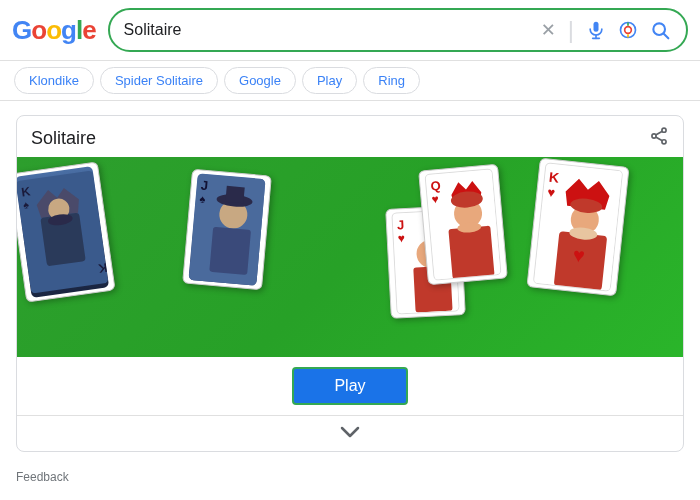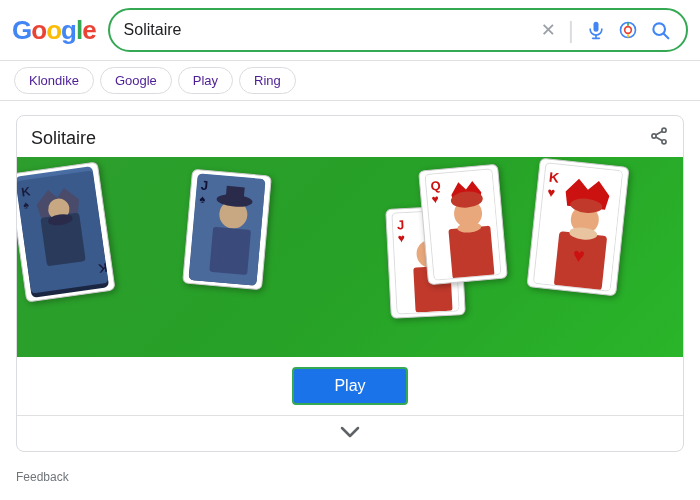--- a/index.html
+++ b/index.html
@@ -71,21 +71,21 @@
       gap: 6px;
       border-bottom: 1px solid #e0e0e0;
       overflow-x: auto;
     }
 
     .tab-pill {
       padding: 5px 14px;
       border-radius: 20px;
       border: 1px solid #dadce0;
       font-size: 13px;
-      color: #4c1d95;
+      color: #3b82f6;
       background: #fff;
       cursor: pointer;
       white-space: nowrap;
     }
 
     
     .card-area {
       margin: 14px 16px;
       border: 1px solid #dadce0;
       border-radius: 8px;
@@ -289,20 +289,21 @@
       <svg width="20" height="20" viewBox="0 0 24 24" fill="none">
         <circle cx="11" cy="11" r="7" stroke="#4285F4" stroke-width="2.5"></circle>
         <line x1="16.5" y1="16.5" x2="22" y2="22" stroke="#4285F4" stroke-width="2.5" stroke-linecap="round"></line>
       </svg>
     </span>
   </div>
 </div>
 
 <div class="search-tabs">
   <span class="tab-pill">Klondike</span>
+  <span class="tab-pill">Spider Solitaire</span>
   <span class="tab-pill">Google</span>
   <span class="tab-pill">Play</span>
   <span class="tab-pill">Ring</span>
 </div>
 
 <div class="card-area">
 
   <div class="card-title-row">
     <span class="card-title">Solitaire</span>
     <span class="share-icon">

